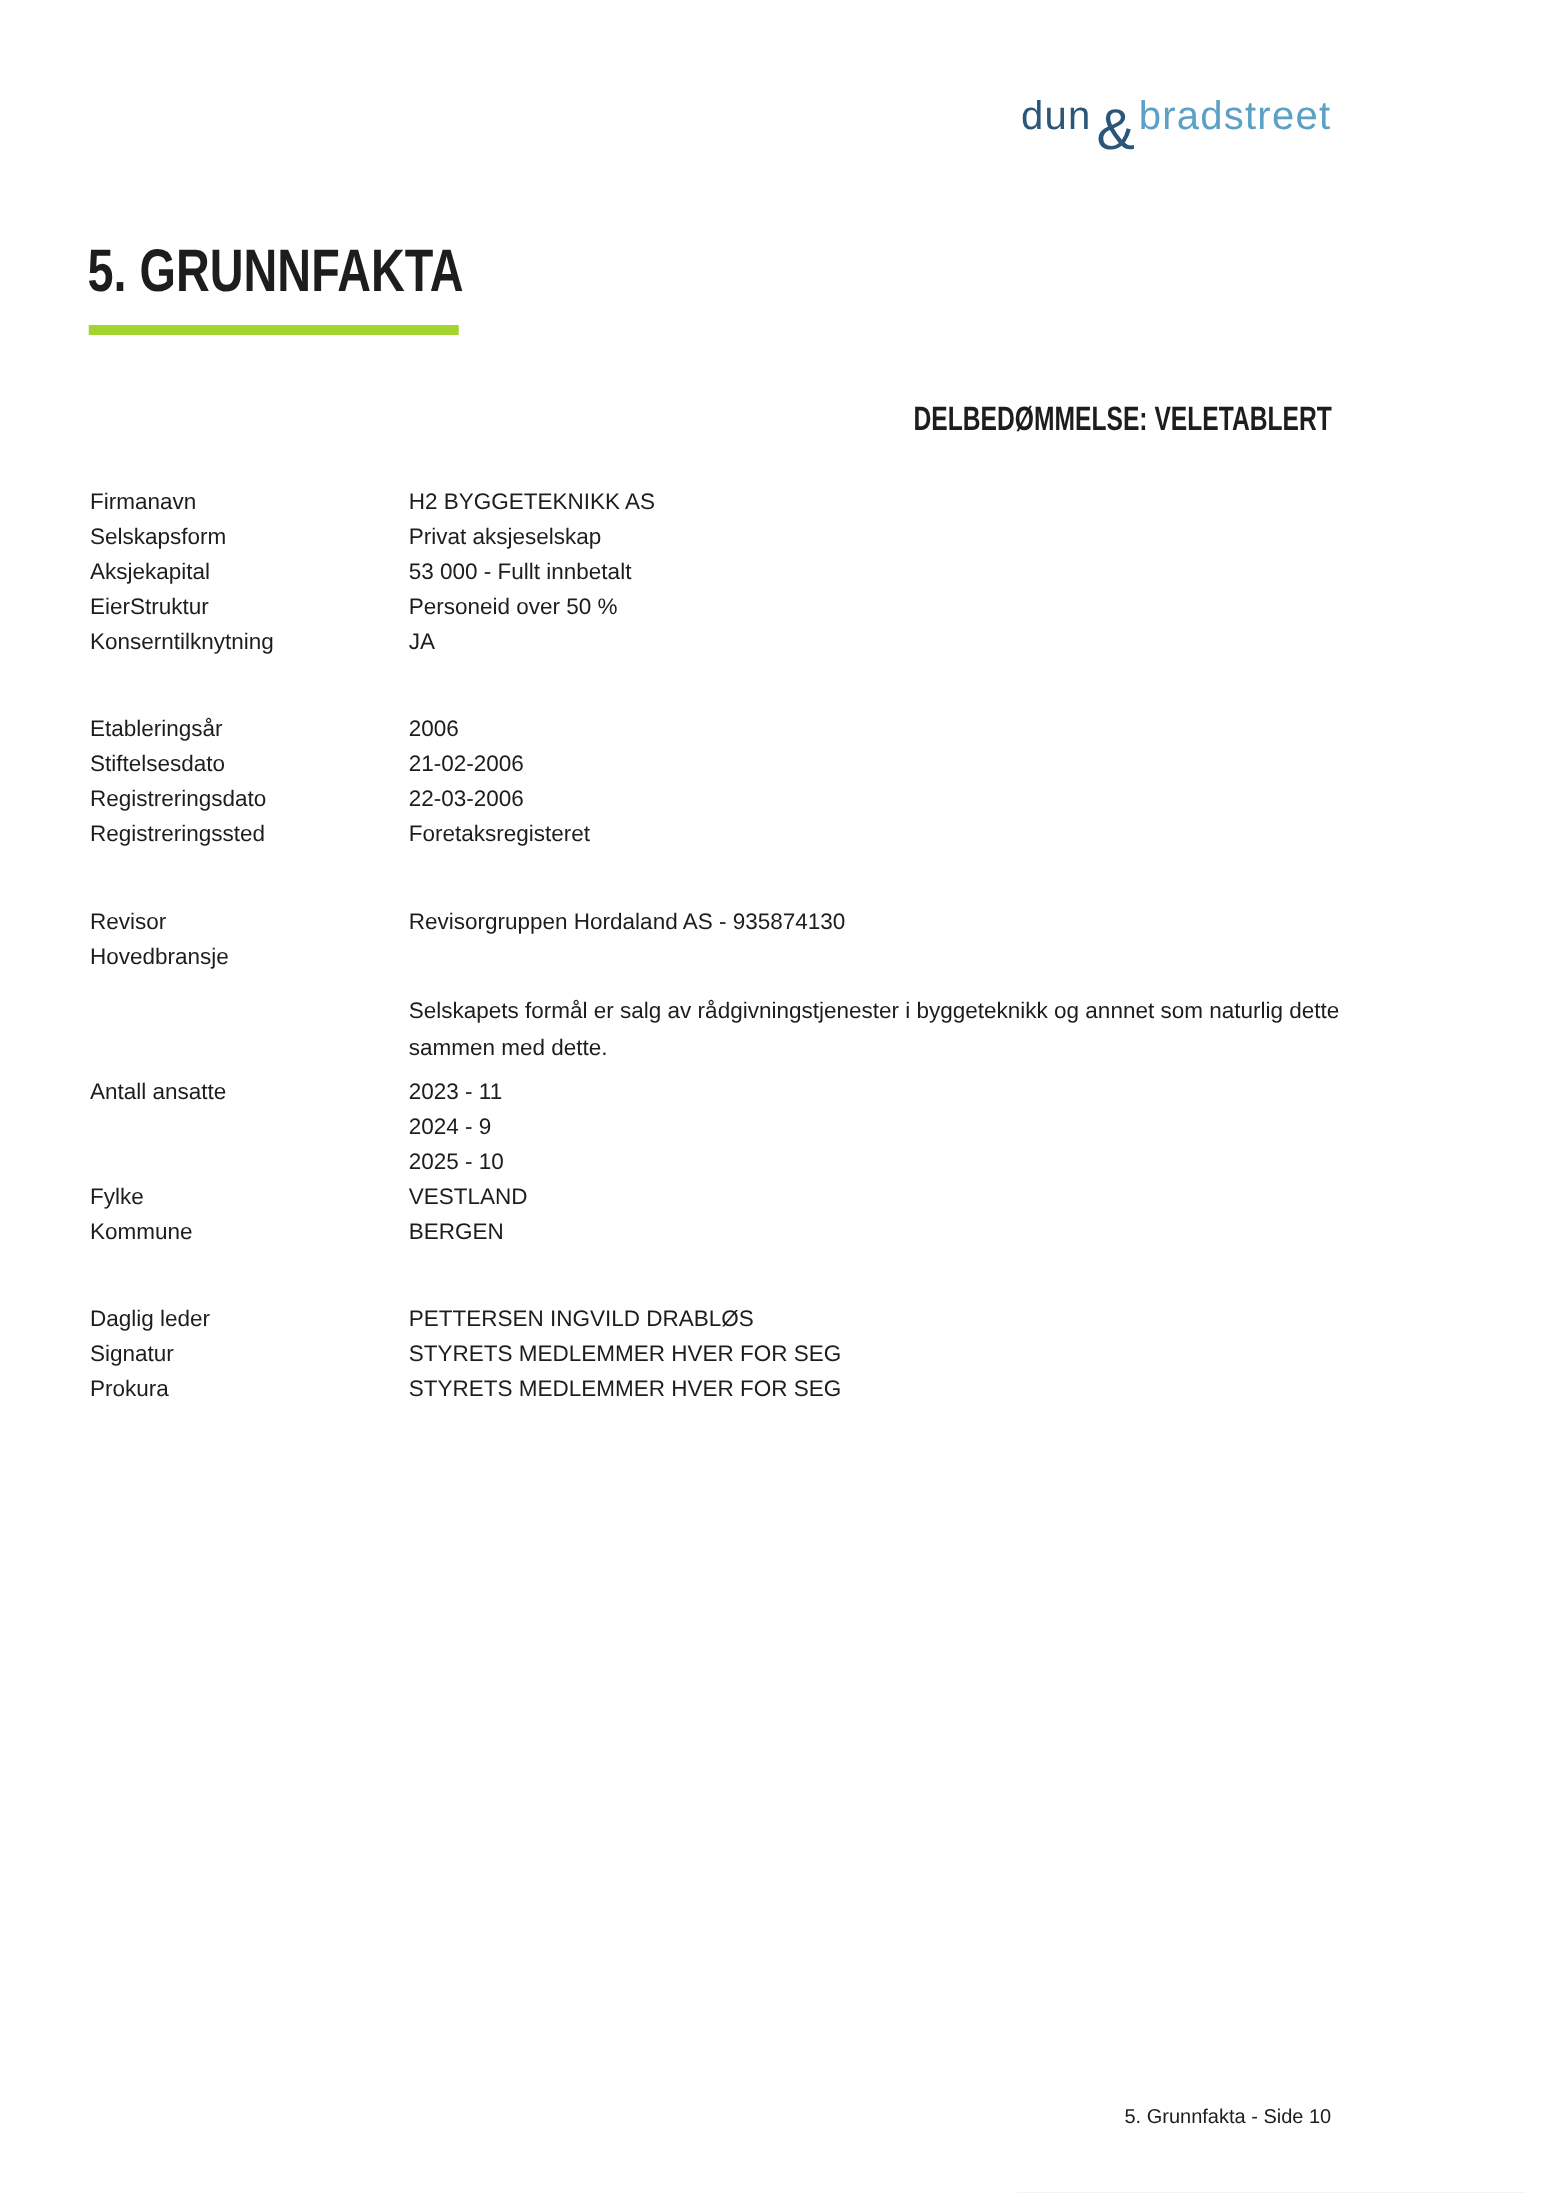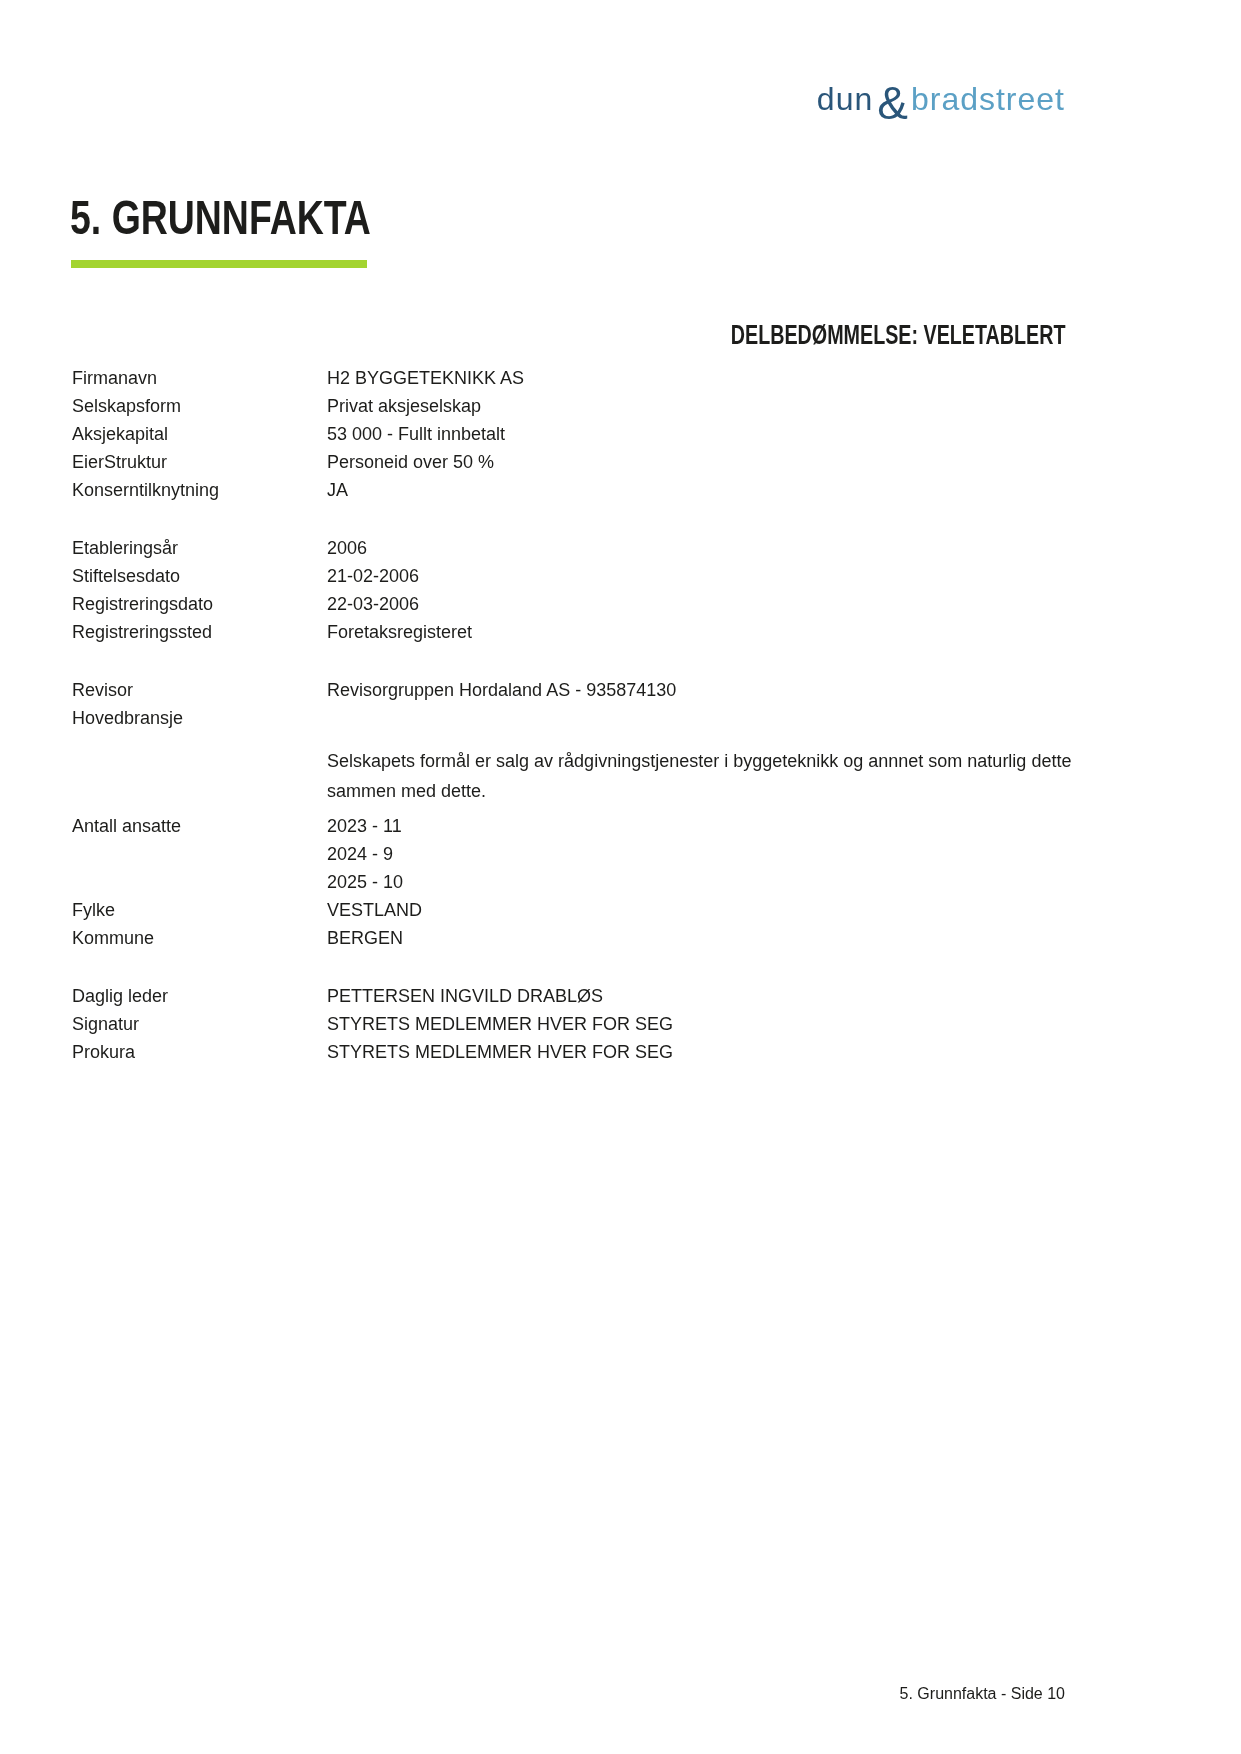--- a/index.html
+++ b/index.html
@@ -10,21 +10,21 @@
     width:1241px; height:1754px;
     margin:0 auto;
     background:#ffffff;
     color:#1d1d1b;
     overflow:hidden;
   }
 
   
   .logo {
     position:absolute; top:76px; right:176px;
-    display:flex; align-items:center;
+    display:flex; align-items:flex-start;
     font-size:32px; letter-spacing:1px; line-height:1;
     white-space:nowrap;
   }
   .logo-dun { color:#2a567a; }
   .logo-amp {
     color:#2a567a; font-size:46px; font-weight:400;
     margin:0 2px 0 4px; position:relative; top:4px;
   }
   .logo-brad { color:#5ba0c5; }
 
@@ -41,24 +41,24 @@
   }
   .subassessment {
     position:absolute; right:176px; top:322px;
     font-size:27px; font-weight:700; line-height:1;
     transform:scaleX(0.73); transform-origin:100% 50%;
     white-space:nowrap; color:#1d1d1b;
   }
 
   
   .facts {
-    position:absolute; left:72px; top:364px; width:1000px;
+    position:absolute; left:72px; top:387px; width:1000px;
     font-size:18px; line-height:28px;
   }
-  .fact-group { margin-top:30px; }
+  .fact-group { margin-top:42px; }
   .fact-group:first-child { margin-top:0; }
   .fact-row { display:flex; align-items:flex-start; }
   .fact-label { width:255px; flex:0 0 255px; }
   .fact-value { flex:1; }
   .purpose {
     margin:14px 0 6px 255px;
     max-width:765px; line-height:30px;
   }
 
   

